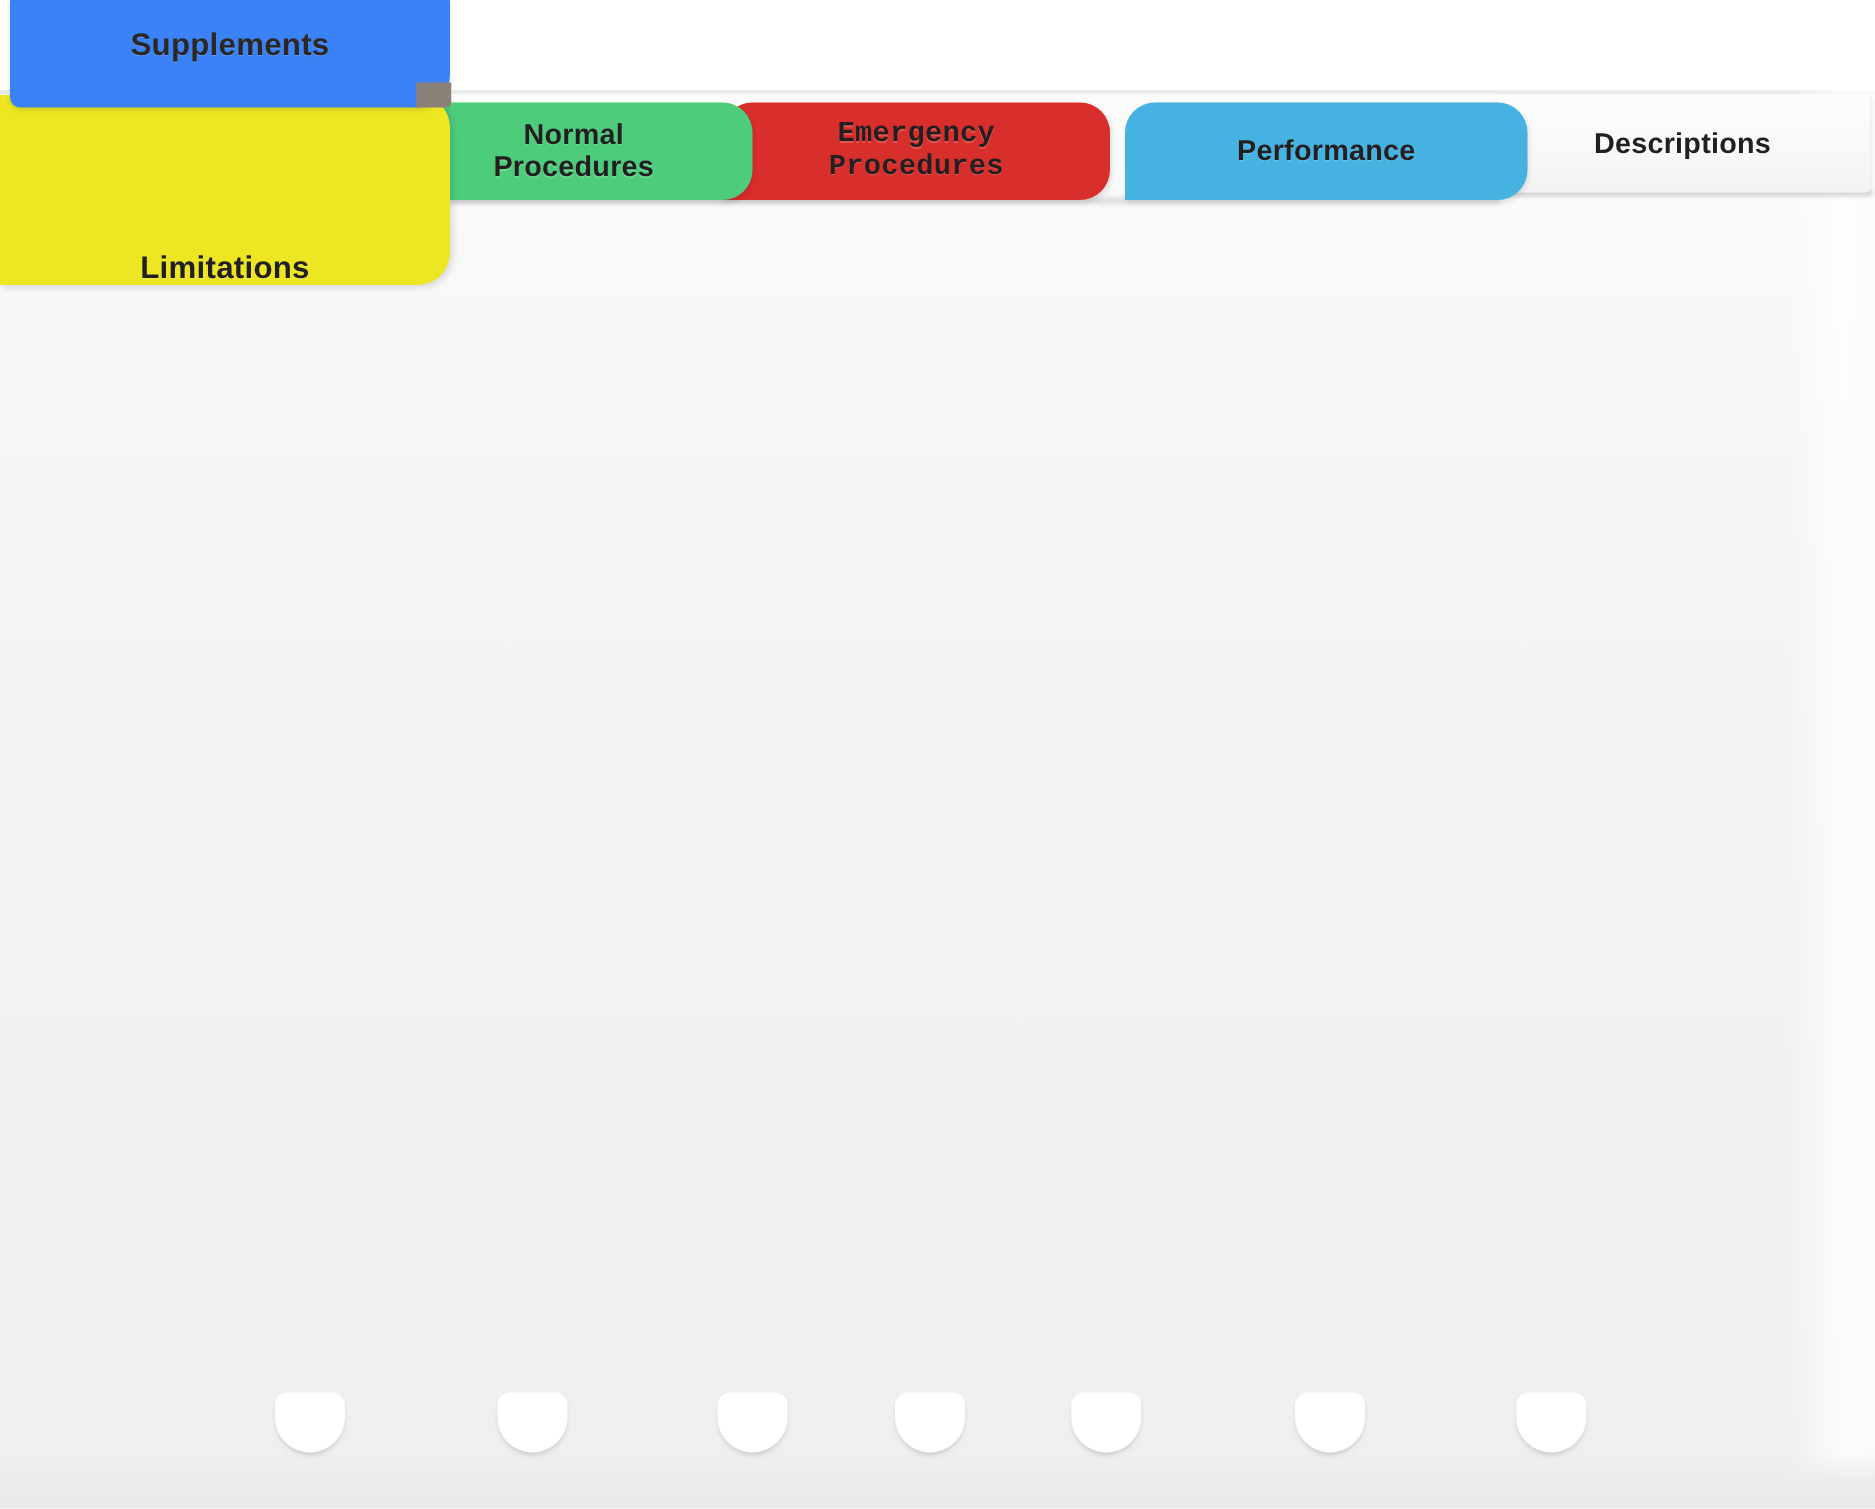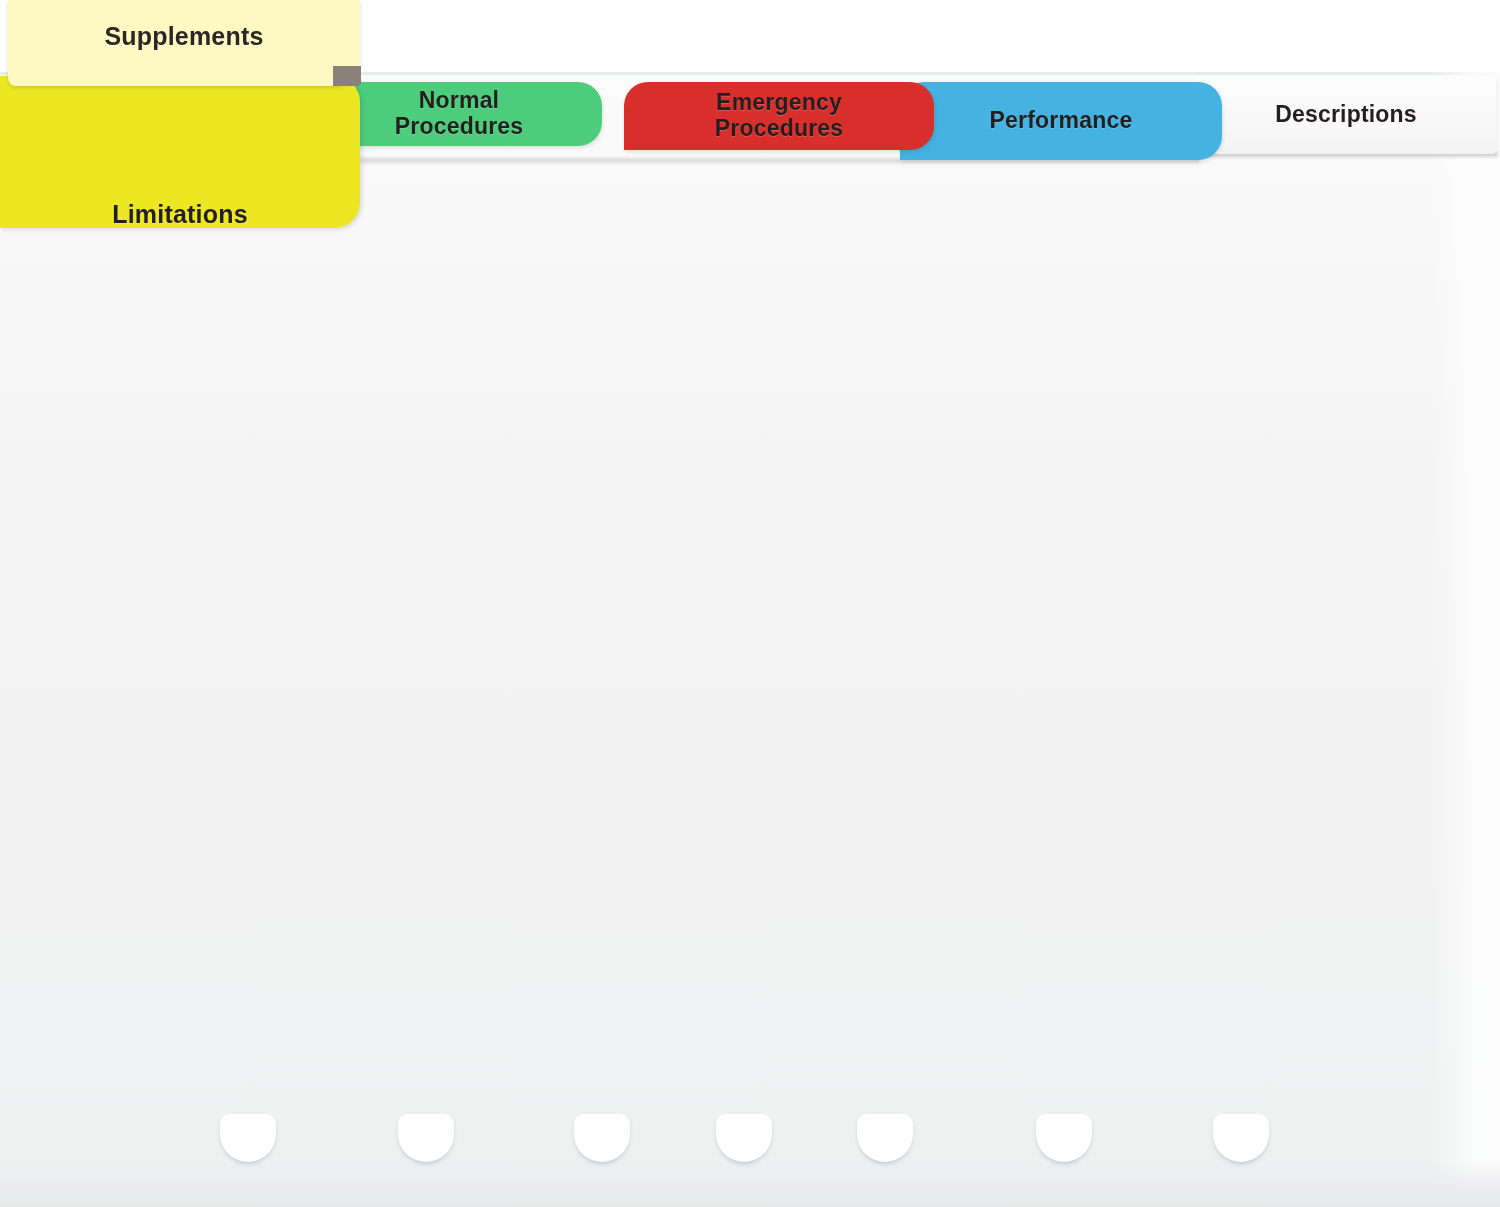--- a/index.html
+++ b/index.html
@@ -70,21 +70,21 @@
     display: block;
     text-shadow: 0 1px 0 rgba(255,255,255,0.18);
   }
 
   
   #tab-supplements {
     left: 8px;
     top: 0px;
     width: 352px;
     height: 86px;
-    background: #fef9c3;
+    background: #3b82f6;
     border-radius: 0 0 26px 8px;
     align-items: flex-start;
     padding-top: 22px;
     box-shadow: 0 2px 4px rgba(0,0,0,0.13);
     z-index: 7;
   }
   #tab-supplements .lbl { font-size: 25px; color: #2b2724; }
   #tab-supplements .notch {
     position: absolute;
     right: -1px;
@@ -107,37 +107,38 @@
     padding-top: 28px;
     box-shadow: 2px 2px 5px rgba(0,0,0,0.12);
     z-index: 6;
   }
   #tab-limitations .lbl { font-size: 25px; }
 
   #tab-normal {
     left: 316px;
     top: 82px;
     width: 286px;
-    height: 64px;
+    height: 78px;
     background: #4dcd7c;
     border-radius: 0 24px 24px 0;
     box-shadow: 1px 2px 4px rgba(0,0,0,0.11);
     z-index: 5;
   }
   #tab-normal .lbl { font-size: 23px; }
 
   #tab-emergency {
-    left: 624px;
+    left: 578px;
     top: 82px;
     width: 310px;
-    height: 68px;
+    height: 78px;
     background: #d92f2c;
     border-radius: 24px 24px 24px 0;
     box-shadow: 1px 2px 4px rgba(0,0,0,0.11);
     z-index: 4;
+    font-family: Liberation Mono, monospace;
   }
   #tab-emergency .lbl { font-size: 23px; }
 
   #tab-performance {
     left: 900px;
     top: 82px;
     width: 322px;
     height: 78px;
     background: #45b2e2;
     border-radius: 24px 24px 24px 0;

